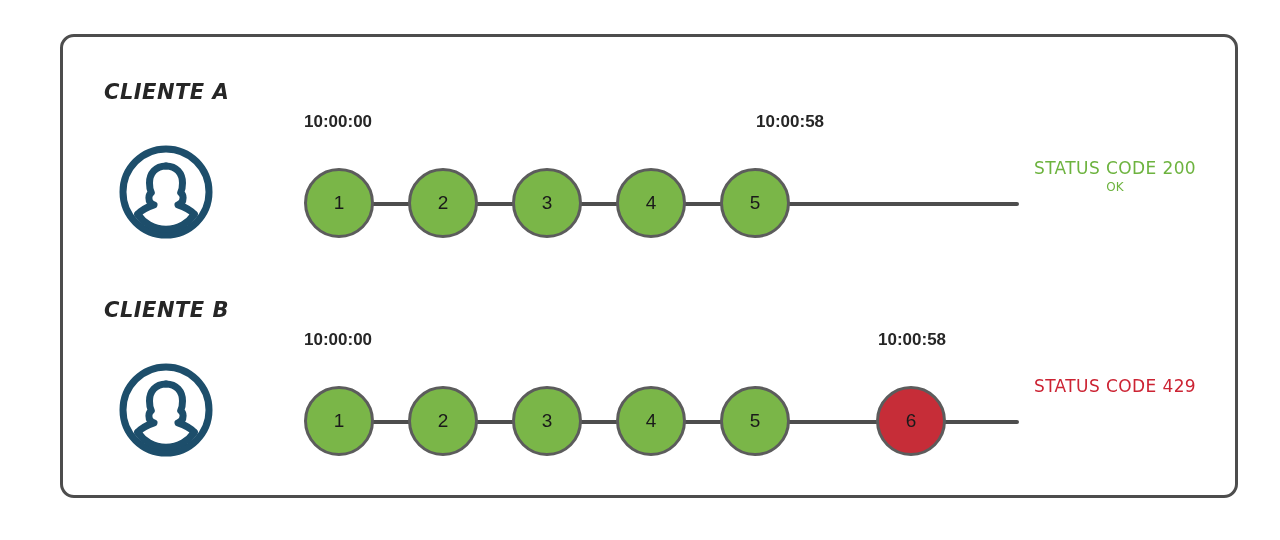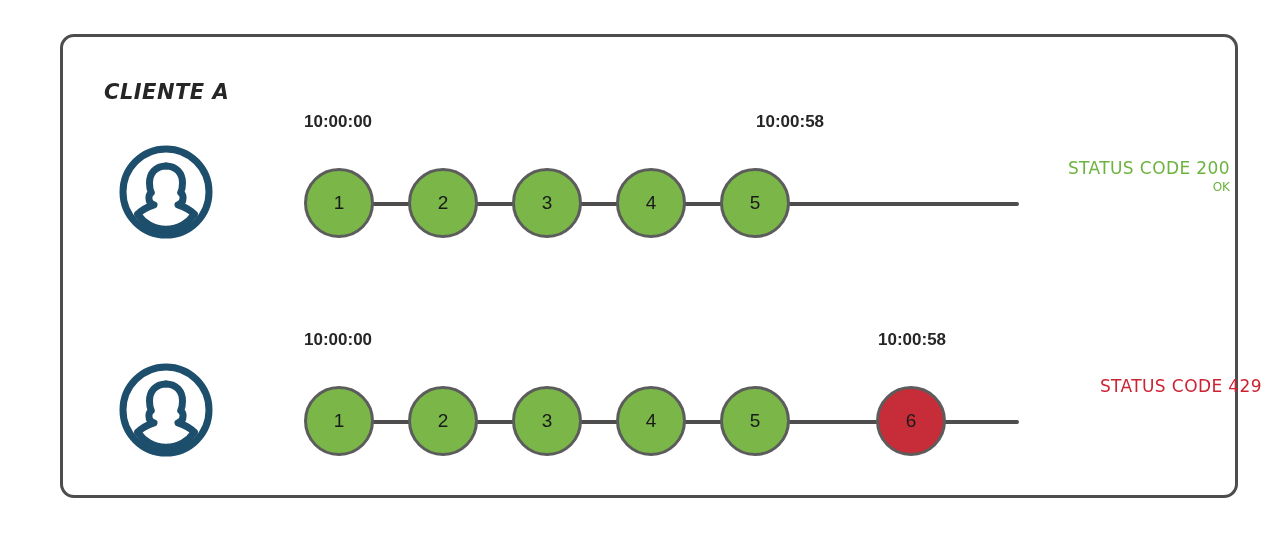--- a/index.html
+++ b/index.html
@@ -114,21 +114,21 @@
     color: #262626;
     white-space: nowrap;
     text-align: center;
   }
 
   
   .status {
     position: absolute;
     top: 118px;
     width: 230px;
-    text-align: right;
+    text-align: center;
     font-family: "DejaVu Sans", sans-serif;
     line-height: 1.28;
     white-space: nowrap;
   }
   .status .line1 {
     font-size: 17px;
     letter-spacing: 0.4px;
   }
   .status .line2 {
     font-size: 12px;
@@ -191,20 +191,21 @@
     </div>
 
     <div class="status ok" style="left:1000px; top:98px;">
       <div class="line1">STATUS CODE 200</div>
       <div class="line2">OK</div>
     </div>
   </div>
 
   <div class="row row-b">
 
+    <div class="client-label">CLIENTE B</div>
 
     <div class="avatar">
       <svg viewBox="0 0 100 100" aria-hidden="true">
         <circle cx="50" cy="50" r="43" fill="none" stroke="#1d4e6b" stroke-width="7"></circle>
         <path d="M50 24
                  c-10.5 0 -16.5 7.5 -16.5 17
                  c0 4.2 0.6 7.2 1.8 9.6
                  c-1.6 1.2 -2.4 3 -2.4 5.1
                  c0 3.6 2.1 6.3 5.1 7.2
                  c-6.6 2.1 -12.6 5.4 -16.2 9.3" fill="none" stroke="#1d4e6b" stroke-width="7" stroke-linecap="round" stroke-linejoin="round"></path>
@@ -238,18 +239,18 @@
           <span>4</span>
         </div>
       <div class="node ok" style="left:416px;">
           <span>5</span>
         </div>
       <div class="node err" style="left:572px;">
           <span>6</span>
         </div>
     </div>
 
-    <div class="status err" style="left:1032px; top:98px;">
+    <div class="status err" style="left:1000px; top:98px;">
       <div class="line1">STATUS CODE 429</div>
     </div>
   </div>
 
 </div>
 
 </body></html>

